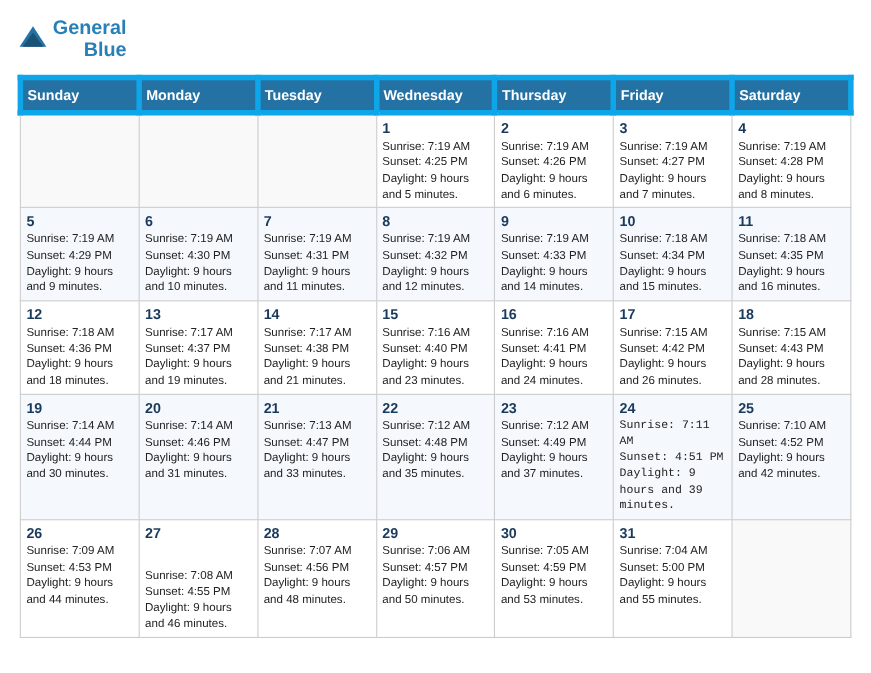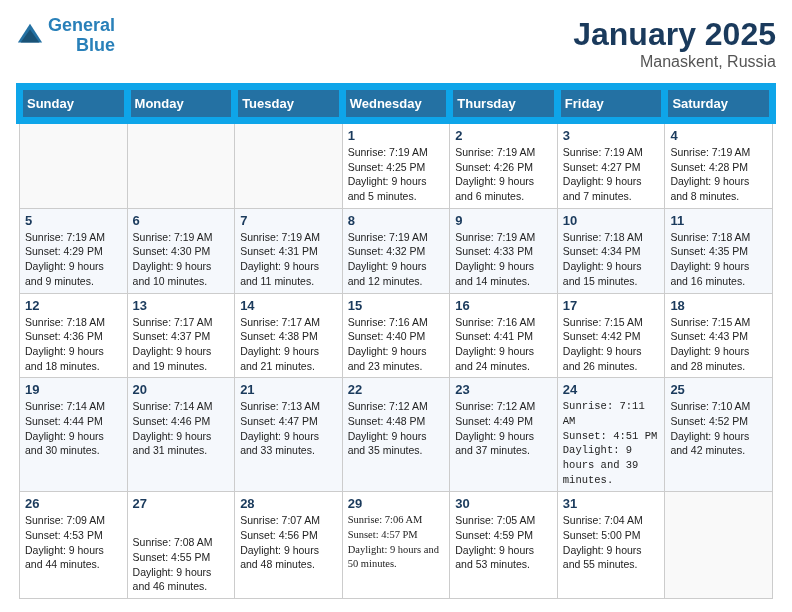--- a/index.html
+++ b/index.html
@@ -52,21 +52,21 @@
       border-collapse: collapse;
       font-size: 11px;
     }
     thead tr th {
       background: #2471a3;
       color: #fff;
       padding: 6px 4px;
       text-align: left;
       font-size: 13px;
       font-weight: bold;
-      border: 7px solid #0ea5e9;
+      border: 5px solid #0ea5e9;
     }
     tbody tr td {
       border: 1px solid #ccc;
       vertical-align: top;
       padding: 4px 5px;
       width: 14.28%;
       min-height: 80px;
       background: #fff;
     }
     tbody tr:nth-child(even) td {
@@ -95,24 +95,20 @@
   <div class="logo">
     <svg class="logo-icon" viewBox="0 0 30 30">
       <polygon points="15,2 28,22 2,22" fill="#2471a3"></polygon>
       <polygon points="15,8 25,22 5,22" fill="#1a5276"></polygon>
     </svg>
     <div class="logo-text">
       <div><span>General</span></div>
       <div style="color:#2980b9">Blue</div>
     </div>
   </div>
-  <div class="title-block">
-    <div class="cal-title">January 2025</div>
-    <div class="cal-subtitle">Manaskent, Russia</div>
-  </div>
 </div>
 
 <table>
   <thead>
     <tr>
     <th>Sunday</th>
         <th>Monday</th>
         <th>Tuesday</th>
         <th>Wednesday</th>
         <th>Thursday</th>
@@ -296,21 +292,21 @@
 Daylight: 9 hours and 46 minutes.</div>
         </td>
         <td>
           <span class="day-num">28</span>
           <div class="day-info" style="white-space: pre-line;">Sunrise: 7:07 AM
 Sunset: 4:56 PM
 Daylight: 9 hours and 48 minutes.</div>
         </td>
         <td>
           <span class="day-num">29</span>
-          <div class="day-info" style="white-space: pre-line; font-family: Liberation Serif, serif;">Sunrise: 7:06 AM
+          <div class="day-info" style="white-space: pre-line;">Sunrise: 7:06 AM
 Sunset: 4:57 PM
 Daylight: 9 hours and 50 minutes.</div>
         </td>
         <td>
           <span class="day-num">30</span>
           <div class="day-info" style="white-space: pre-line;">Sunrise: 7:05 AM
 Sunset: 4:59 PM
 Daylight: 9 hours and 53 minutes.</div>
         </td>
         <td>

